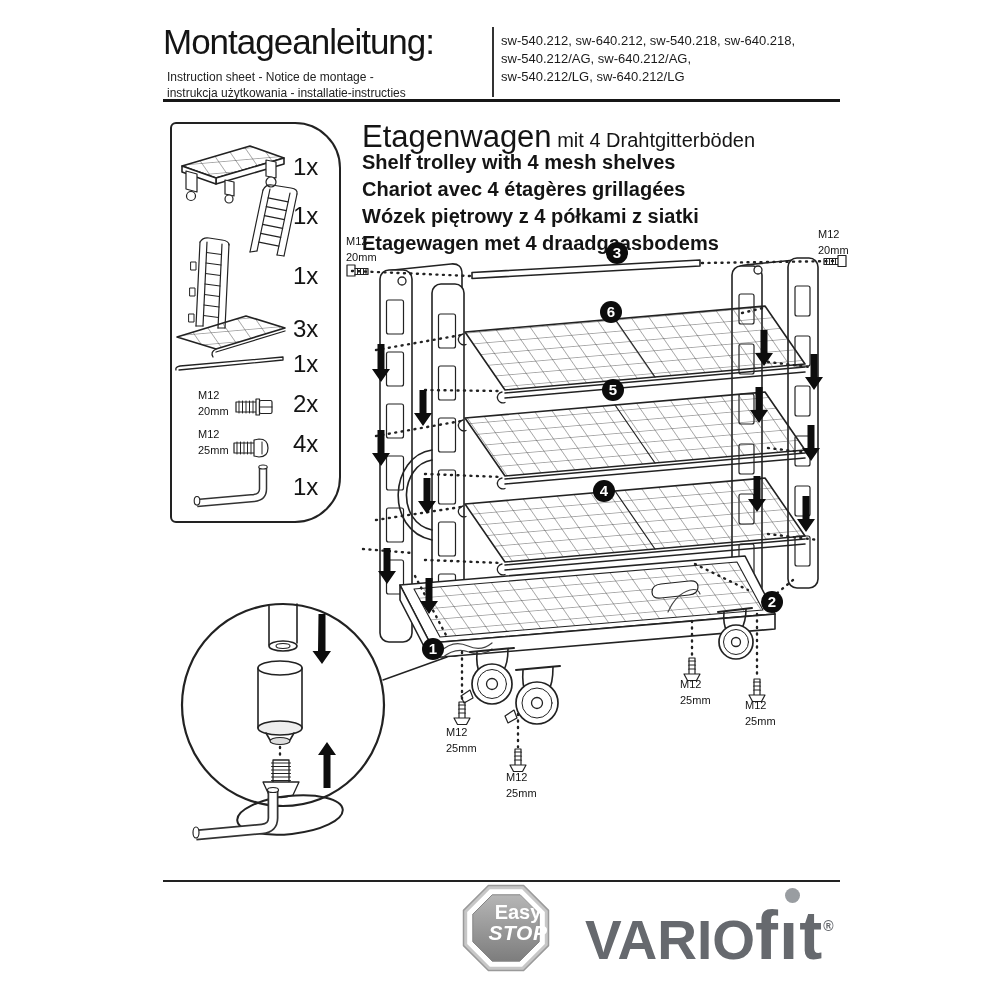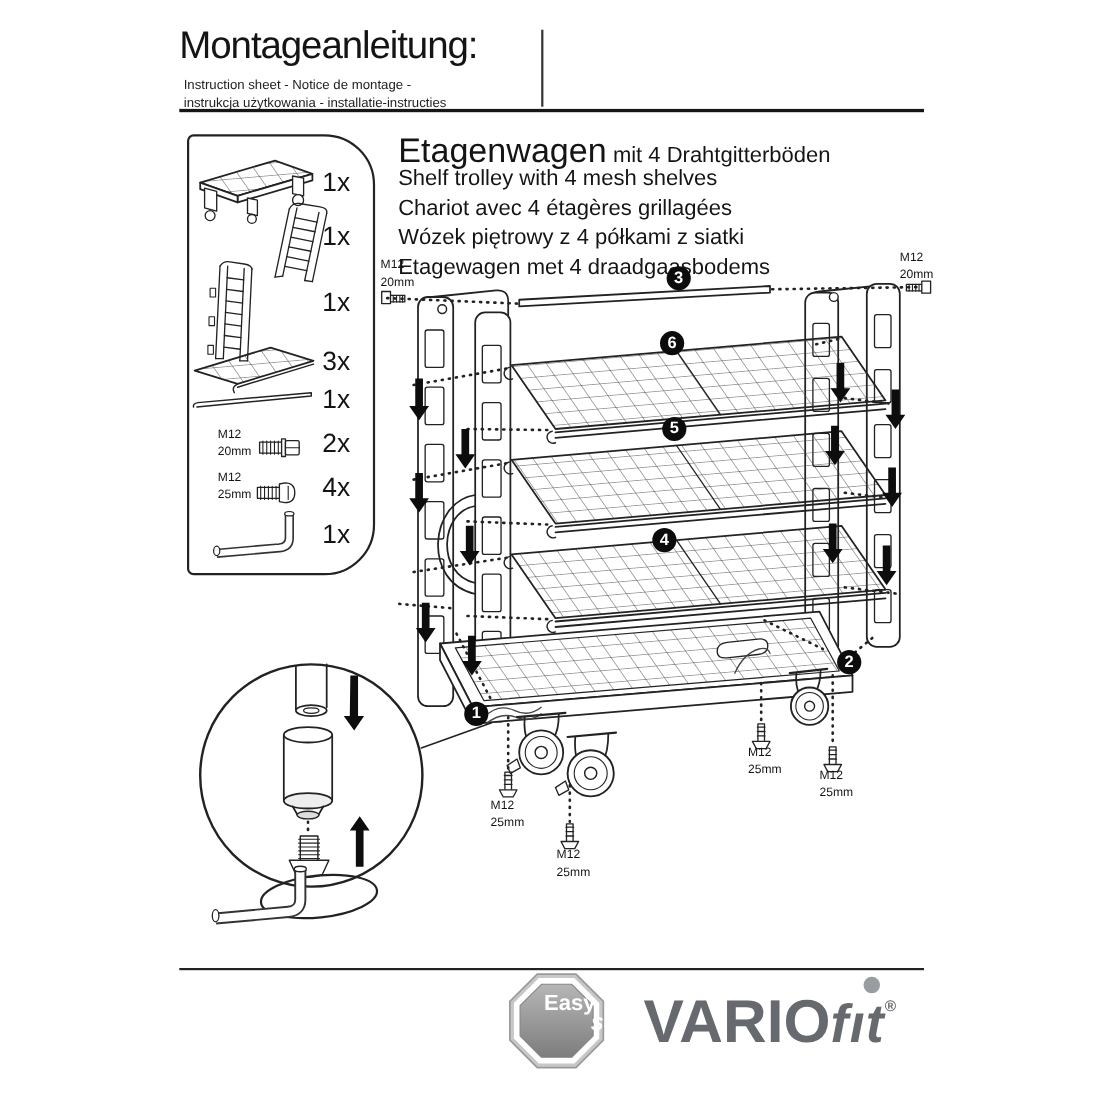--- a/index.html
+++ b/index.html
@@ -9,37 +9,37 @@
   
   .h-title{left:163px;top:22px;font-size:35px;letter-spacing:-1px;color:#141414;white-space:nowrap;}
   .h-sub{left:167px;font-size:12px;color:#222;white-space:nowrap;}
   .h-vline{left:492px;top:27px;width:2px;height:70px;background:#333;}
   .h-models{left:501px;top:32px;font-size:13px;line-height:18px;color:#1a1a1a;white-space:nowrap;}
   .h-rule{left:163px;top:99px;width:677px;height:3px;background:#161616;}
   
   .p-de{left:362px;top:119px;white-space:nowrap;}
   .p-de .big{font-size:31px;color:#141414;}
   .p-de .small{font-size:20px;color:#141414;text-align:right;}
-  .p-line{left:362px;font-size:20px;color:#141414;white-space:nowrap;}
+  .p-line{left:362px;font-size:20px;color:#141414;white-space:nowrap;font-weight:bold;}
   
   .side-box{left:170px;top:122px;width:167px;height:397px;border:2px solid #222;
             border-radius:6px 46px 46px 6px;}
   .qty{font-size:24px;color:#141414;}
   .lbl2{font-size:11px;line-height:16px;color:#141414;}
   
   .marker{width:22px;height:22px;border-radius:50%;background:#0c0c0c;color:#fff;
           font-size:15px;font-weight:bold;text-align:center;line-height:22px;z-index:5;}
   
   .f-rule{left:163px;top:880px;width:677px;height:2px;background:#222;}
   .badge-txt{width:108px;left:464px;text-align:center;color:#fff;z-index:5;white-space:nowrap;}
   .badge-easy{top:901px;font-size:20px;font-weight:600;}
-  .badge-stop{top:921px;font-size:17px;font-weight:bold;font-style:italic;letter-spacing:.5px;padding-left:43px;}
+  .badge-stop{top:921px;font-size:21px;font-weight:bold;font-style:italic;letter-spacing:.5px;}
   .brand{left:585px;top:896px;white-space:nowrap;color:#66696e;z-index:5;}
   .brand .v{font-size:55px;font-weight:bold;letter-spacing:0px;}
-  .brand .f{font-size:49px;font-weight:bold;font-style:italic;letter-spacing:1px;}
+  .brand .f{font-size:69px;font-weight:bold;letter-spacing:1px;}
   .brand .r{font-size:14px;font-weight:bold;vertical-align:28px;}
   .brand-dot{left:785px;top:888px;width:15px;height:15px;border-radius:50%;background:#999da1;z-index:6;}
   svg{position:absolute;left:0;top:0;z-index:2;}
   .txt{z-index:4;}
 </style>
 </head>
 <body>
 
 <div class="page">
 
@@ -320,20 +320,25 @@
         <polygon points="544.8,911.9 544.8,944.1 522.1,966.8 489.9,966.8 467.2,944.1 467.2,911.9 489.9,889.2 522.1,889.2" fill="#ffffff"></polygon>
         <polygon points="539.2,914.2 539.2,941.8 519.8,961.2 492.2,961.2 472.8,941.8 472.8,914.2 492.2,894.8 519.8,894.8" fill="url(#stopGrad)" stroke="#858585" stroke-width="1"></polygon>
       </g>
     </g>
   </svg>
 
   <div class="abs txt h-title">Montageanleitung:</div>
   <div class="abs txt h-sub" style="top:70px">Instruction sheet - Notice de montage -</div>
   <div class="abs txt h-sub" style="top:86px">instrukcja użytkowania - installatie-instructies</div>
   <div class="abs h-vline"></div>
+  <div class="abs txt h-models">
+    <div>sw-540.212, sw-640.212, sw-540.218, sw-640.218,</div>
+    <div>sw-540.212/AG, sw-640.212/AG,</div>
+    <div>sw-540.212/LG, sw-640.212/LG</div>
+  </div>
   <div class="abs h-rule"></div>
 
   <div class="abs txt p-de">
     <span class="big">Etagenwagen</span><span class="small"> mit 4 Drahtgitterböden</span>
   </div>
   <div class="abs txt p-line" style="top:151px">Shelf trolley with 4 mesh shelves</div>
   <div class="abs txt p-line" style="top:178px">Chariot avec 4 étagères grillagées</div>
   <div class="abs txt p-line" style="top:205px">Wózek piętrowy z 4 półkami z siatki</div>
   <div class="abs txt p-line" style="top:232px">Etagewagen met 4 draadgaasbodems</div>
 

